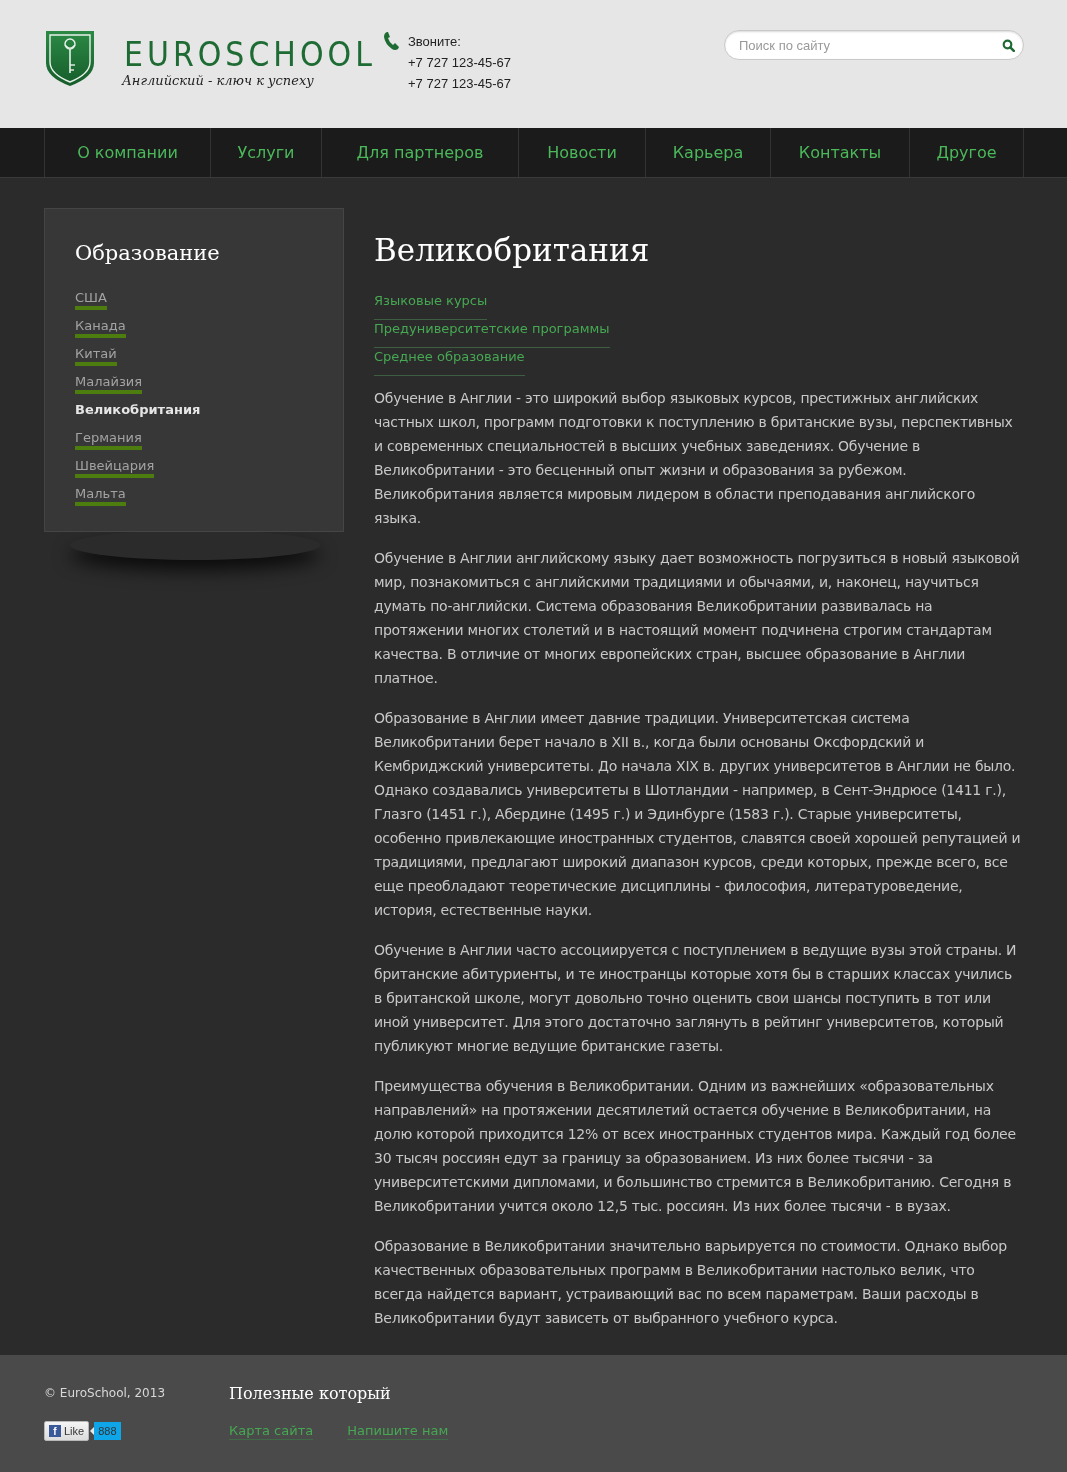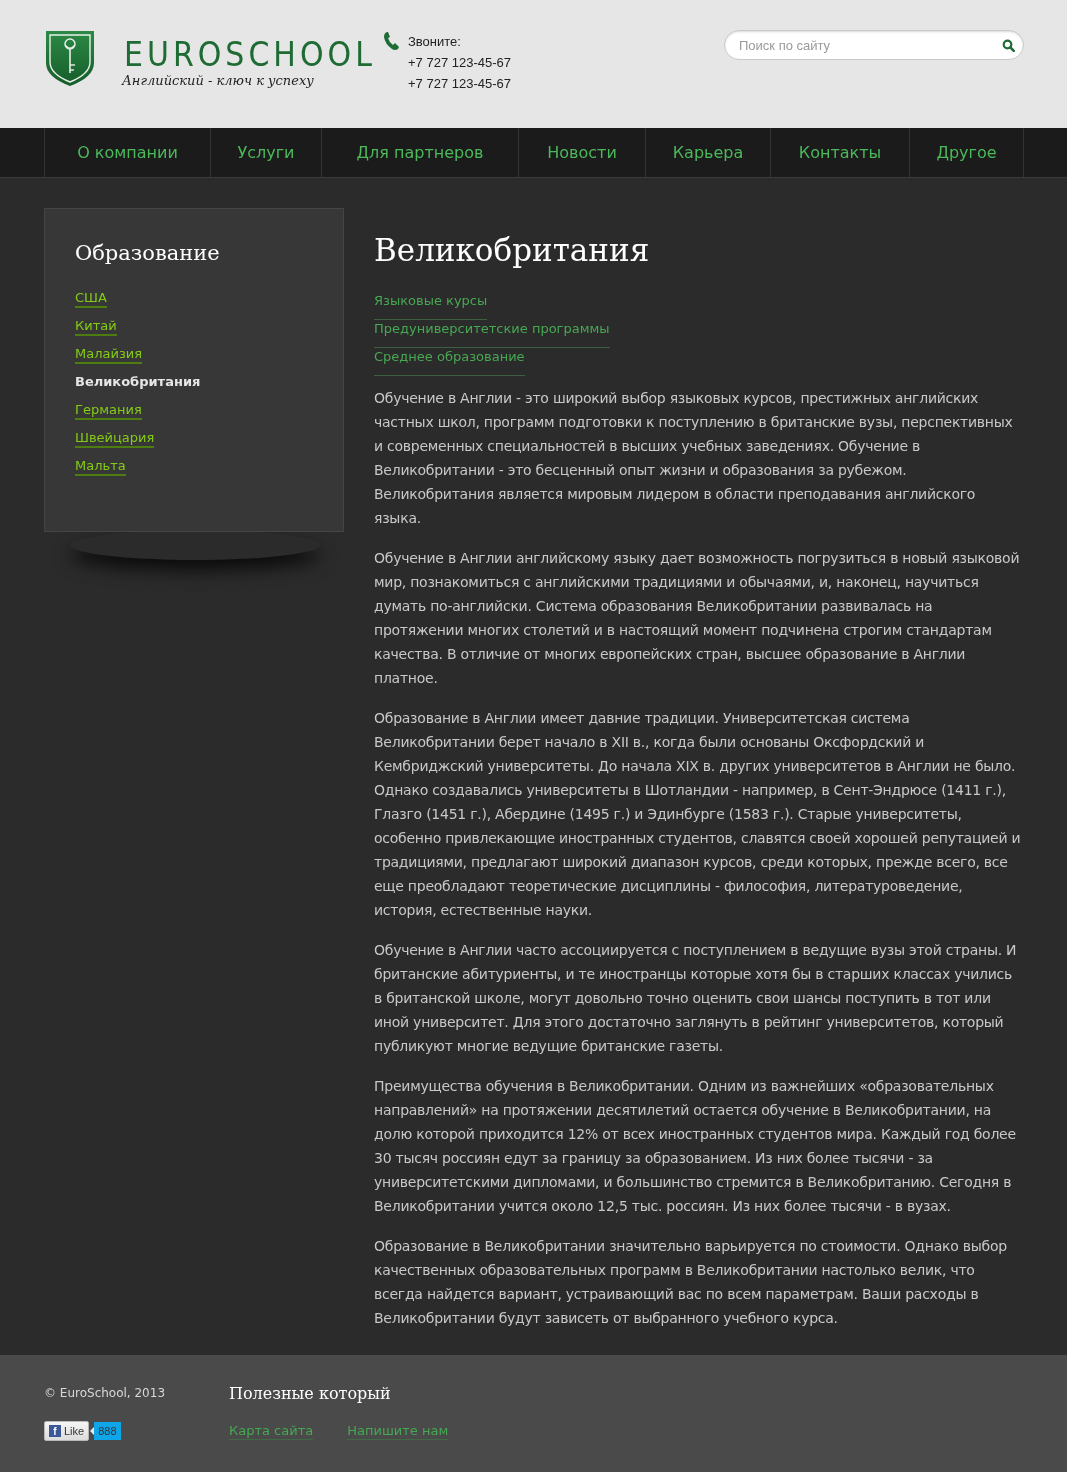--- a/index.html
+++ b/index.html
@@ -29,21 +29,21 @@
     .nav-item { height: 49px; display: flex; align-items: center; justify-content: center; border-right: 1px solid #333; color: #4bb85a; font-size: 16px; cursor: pointer; }
     .nav-item:last-child { border-right: none; }
 
     
     .main { position: relative; height: 1177px; background: #2b2b2b; }
     .sidebar { position: absolute; left: 44px; top: 30px; width: 300px; height: 324px; background: #373737; border: 1px solid #454545; padding: 30px 30px; }
     .sidebar-shadow { position: absolute; left: 70px; top: 352px; width: 250px; height: 30px; border-radius: 50%; box-shadow: 0 10px 18px rgba(0,0,0,0.75); }
     .sidebar-title { font-family: "DejaVu Serif", serif; font-size: 21px; color: #fff; font-weight: normal; margin-bottom: 22px; margin-top: 2px; }
     .sidebar-list { list-style: none; }
     .sidebar-list li { height: 28px; }
-    .sidebar-link { font-size: 13px; color: #84cc16; text-decoration: none; border-bottom: 2px solid #4d7c0f; padding-bottom: 1px; cursor: pointer; }
+    .sidebar-link { font-size: 13px; color: #a3a3a3; text-decoration: none; border-bottom: 4px solid #4d7c0f; padding-bottom: 1px; cursor: pointer; }
     .sidebar-link.active { color: #e6e6e6; font-weight: bold; border-bottom: none; }
 
     .content { position: absolute; left: 374px; top: 50px; width: 650px; }
     .page-title { font-family: "DejaVu Serif", serif; font-size: 31px; color: #fff; font-weight: normal; line-height: 44px; margin-bottom: 18px; }
     .sublinks { list-style: none; margin-bottom: 12px; }
     .sublinks li { height: 28px; }
     .sublink { font-size: 13px; color: #46a852; text-decoration: none; border-bottom: 1px solid #3e5e41; padding-bottom: 11px; cursor: pointer; }
     .para { font-size: 14px; line-height: 24px; color: #c8c8c8; margin-bottom: 16px; letter-spacing: -0.25px; }
 
     
@@ -117,20 +117,21 @@
     <div class="nav-item" style="width:113px">Другое</div>
   </div>
 </div>
 
 <div class="main">
   <div class="sidebar-shadow"></div>
   <div class="sidebar">
     <h2 class="sidebar-title">Образование</h2>
     <ul class="sidebar-list">
       <li><a class="sidebar-link">США</a></li>
+      <li><a class="sidebar-link">Канада</a></li>
       <li><a class="sidebar-link">Китай</a></li>
       <li><a class="sidebar-link">Малайзия</a></li>
       <li><span class="sidebar-link active">Великобритания</span></li>
       <li><a class="sidebar-link">Германия</a></li>
       <li><a class="sidebar-link">Швейцария</a></li>
       <li><a class="sidebar-link">Мальта</a></li>
     </ul>
   </div>
 
   <div class="content">

